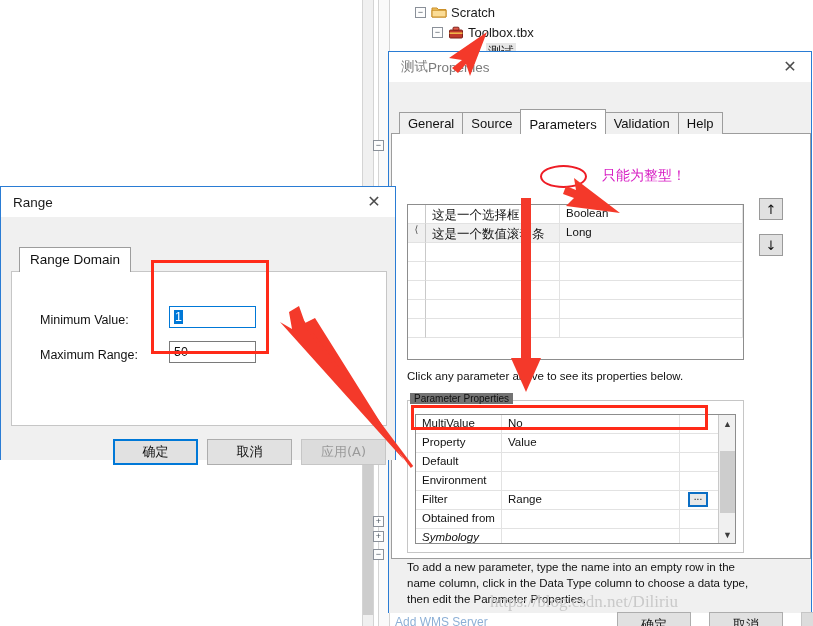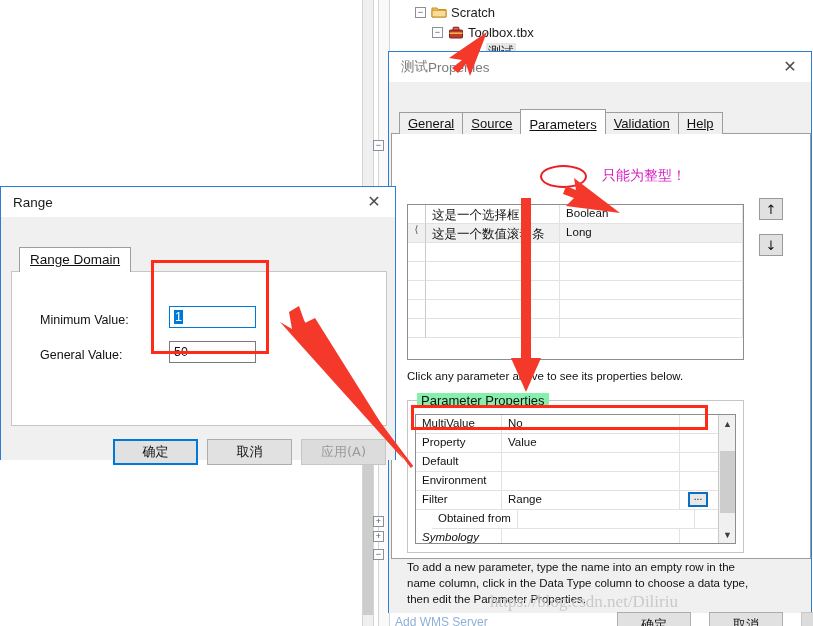--- a/index.html
+++ b/index.html
@@ -49,42 +49,42 @@
     justify-content:center; font-size:16px; color:#4d4d4d; line-height:1;
   }
   .dlg-body { background:#f0f0f0; }
 
   
   .tabstrip { display:flex; align-items:flex-end; height:24px; padding-left:8px;
               border-bottom:1px solid #9d9d9d; }
   .tab {
     border:1px solid #9d9d9d; border-bottom:none; background:#f0f0f0;
     font-size:13px; color:#111; padding:2px 8px 3px; margin-right:-1px;
-    position:relative; top:1px; height:22px; line-height:17px;text-decoration:underline;
+    position:relative; top:1px; height:22px; line-height:17px;
   }
   .tab.active { background:#ffffff; height:25px; top:1px; z-index:3; padding-top:6px; }
 
   .panel { background:#ffffff; }
 
   
   .grid { border:1px solid #8d8d8d; background:#ffffff; position:relative; overflow:hidden; }
   .grid-row { display:flex; height:19px; font-size:11.5px; color:#111; }
   .grid-row.hdr { color:#111; }
   .grid-row.selrow { background:#f0f0f0; }
   .cell { border-right:1px solid #e2e2e2; border-bottom:1px solid #e2e2e2;
           padding:2px 4px 0 6px; overflow:hidden; white-space:nowrap; }
   .cell.rowhead { width:18px; padding:0; text-align:center; color:#555; font-size:10px;
                   border-right:1px solid #c9c9c9; }
 
   .hint { font-size:11.5px; color:#111; }
 
   
   .group { position:absolute; border:1px solid #c6c6c6; }
-  .group-title { position:absolute; top:-8px; left:9px; background:#86efac;
-                 padding:0 4px; font-size:13px; color:#111; }
+  .group-title { position:absolute; top:-8px; left:2px; background:#737373;
+                 padding:0 4px; font-size:10px; color:#111; }
 
   
   .vsb { position:absolute; width:17px; background:#f0f0f0; border-left:1px solid #c9c9c9; }
   .vsb-btn { width:17px; height:17px; display:flex; align-items:center; justify-content:center;
              font-size:9px; color:#3c3c3c; }
   .vsb-thumb { position:absolute; left:1px; width:15px; background:#cdcdcd; }
 
   
   .btn {
     border:1px solid #adadad; background:#e1e1e1; font-size:13px; color:#111;
@@ -265,21 +265,21 @@
             <div class="cell" style="width:40px;"></div>
           </div>
           <div class="grid-row">
             <div class="cell" style="width:86px;">Filter</div>
             <div class="cell" style="width:178px;">Range</div>
             <div class="cell" style="width:40px; position:relative;">
               <span class="ellipsis-btn" style="position:absolute; left:8px; top:1px;">...</span>
             </div>
           </div>
           <div class="grid-row">
-            <div class="cell" style="width:86px;margin-left:16px;">Obtained from</div>
+            <div class="cell" style="width:86px;">Obtained from</div>
             <div class="cell" style="width:178px;"></div>
             <div class="cell" style="width:40px;"></div>
           </div>
           <div class="grid-row">
             <div class="cell" style="width:86px;font-style:italic;">Symbology</div>
             <div class="cell" style="width:178px;"></div>
             <div class="cell" style="width:40px;"></div>
           </div>
 
           <div class="vsb" style="right:0; top:0; height:128px;">
@@ -314,21 +314,21 @@
         </div>
       </div>
 
       <div class="panel" style="position:absolute; left:10px; top:54px; width:376px; height:155px;
                   border:1px solid #c6c6c6;">
         <div class="lbl" style="position:absolute; left:28px; top:41px;">Minimum Value:</div>
         <div class="tinput focus" style="position:absolute; left:157px; top:34px; width:87px; height:22px;">
           <span class="sel-text">1</span>
         </div>
 
-        <div class="lbl" style="position:absolute; left:28px; top:76px;">General Value:</div>
+        <div class="lbl" style="position:absolute; left:28px; top:76px;">Maximum Range:</div>
         <div class="tinput" style="position:absolute; left:157px; top:69px; width:87px; height:22px;">
           <span>50</span>
         </div>
       </div>
 
       <div class="btn default" style="position:absolute; left:112px; top:222px; width:85px; height:26px;">确定</div>
       <div class="btn" style="position:absolute; left:206px; top:222px; width:85px; height:26px;">取消</div>
       <div class="btn disabled" style="position:absolute; left:300px; top:222px; width:85px; height:26px;">应用(A)</div>
     </div>
   </div>

